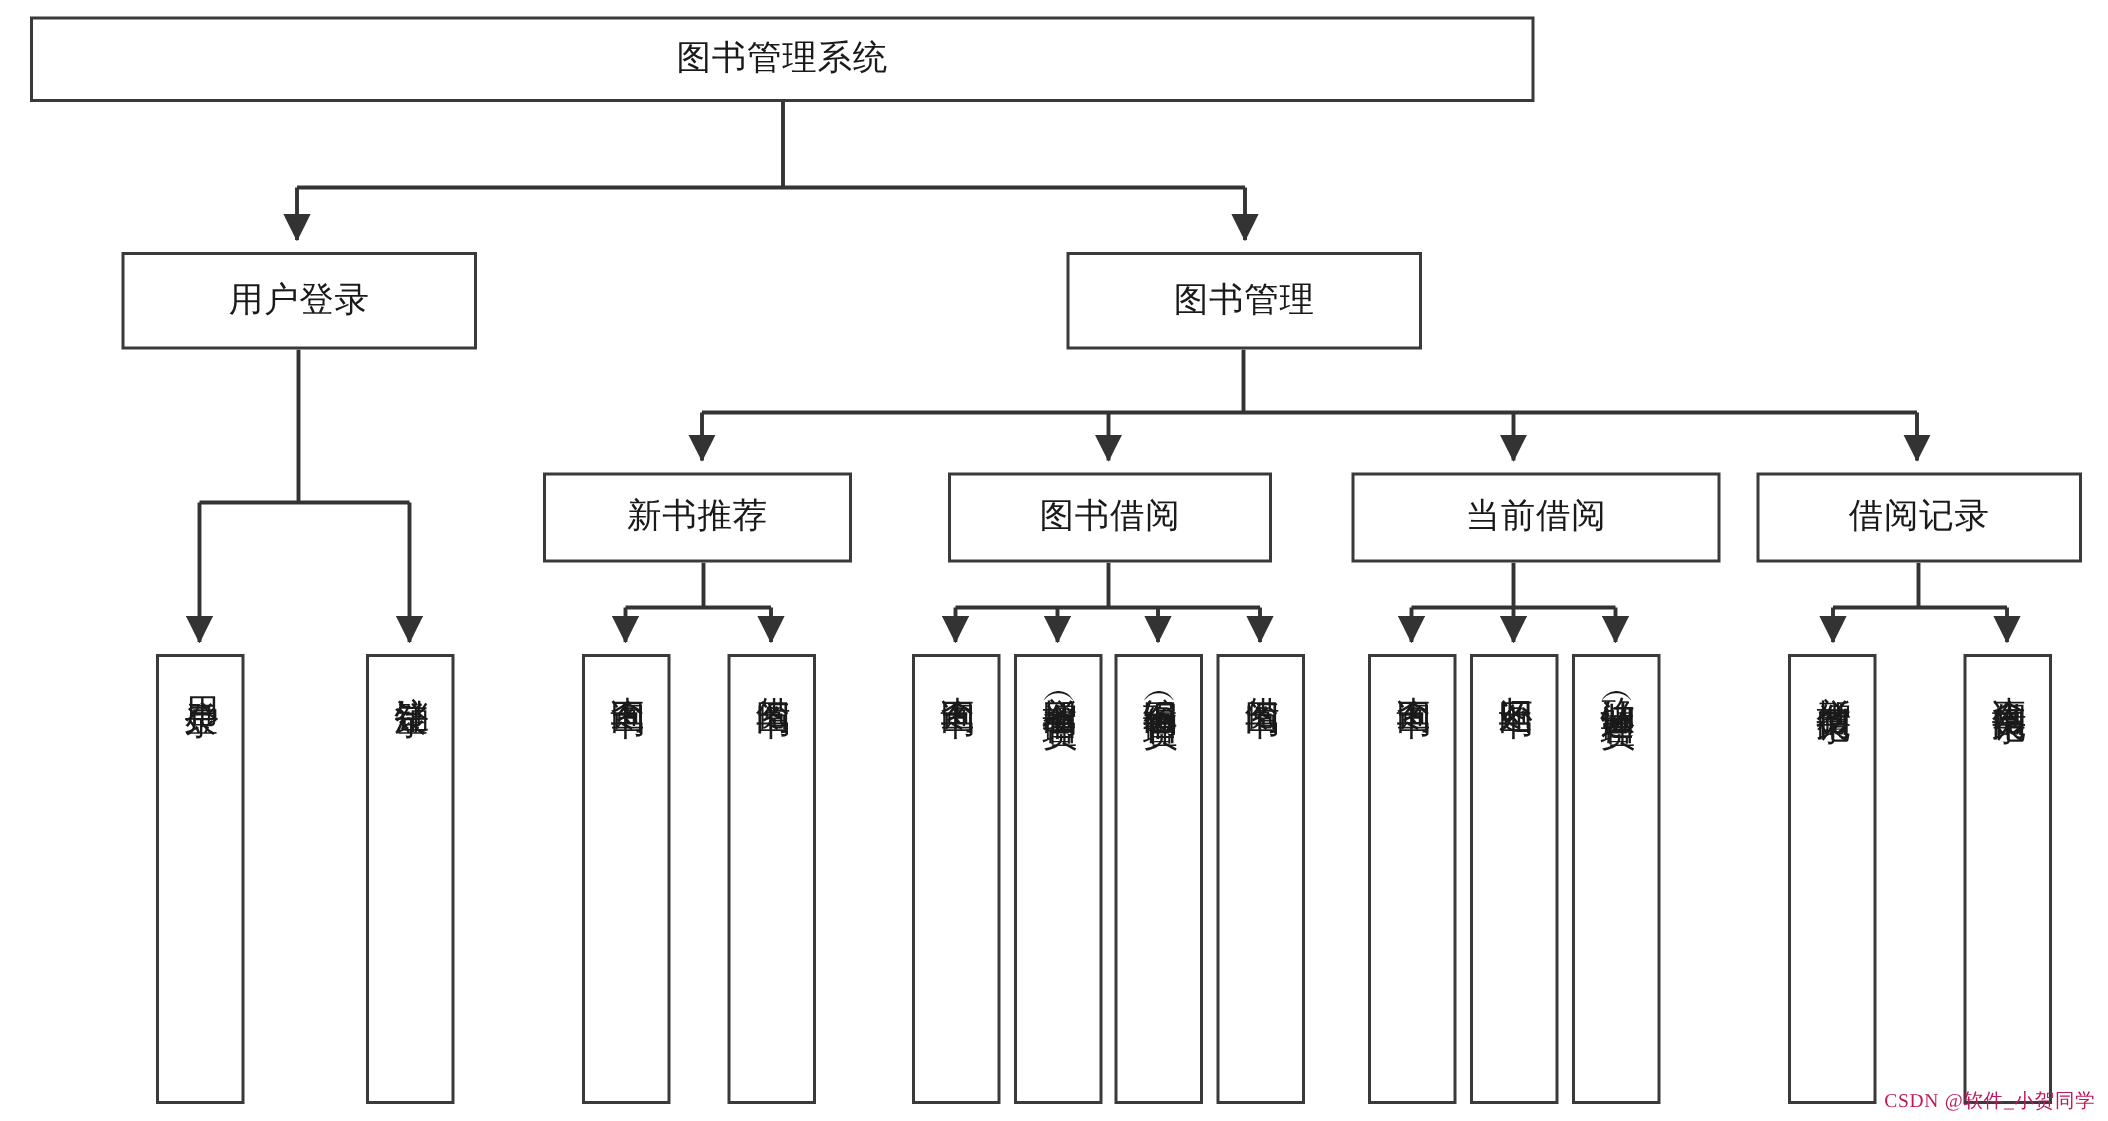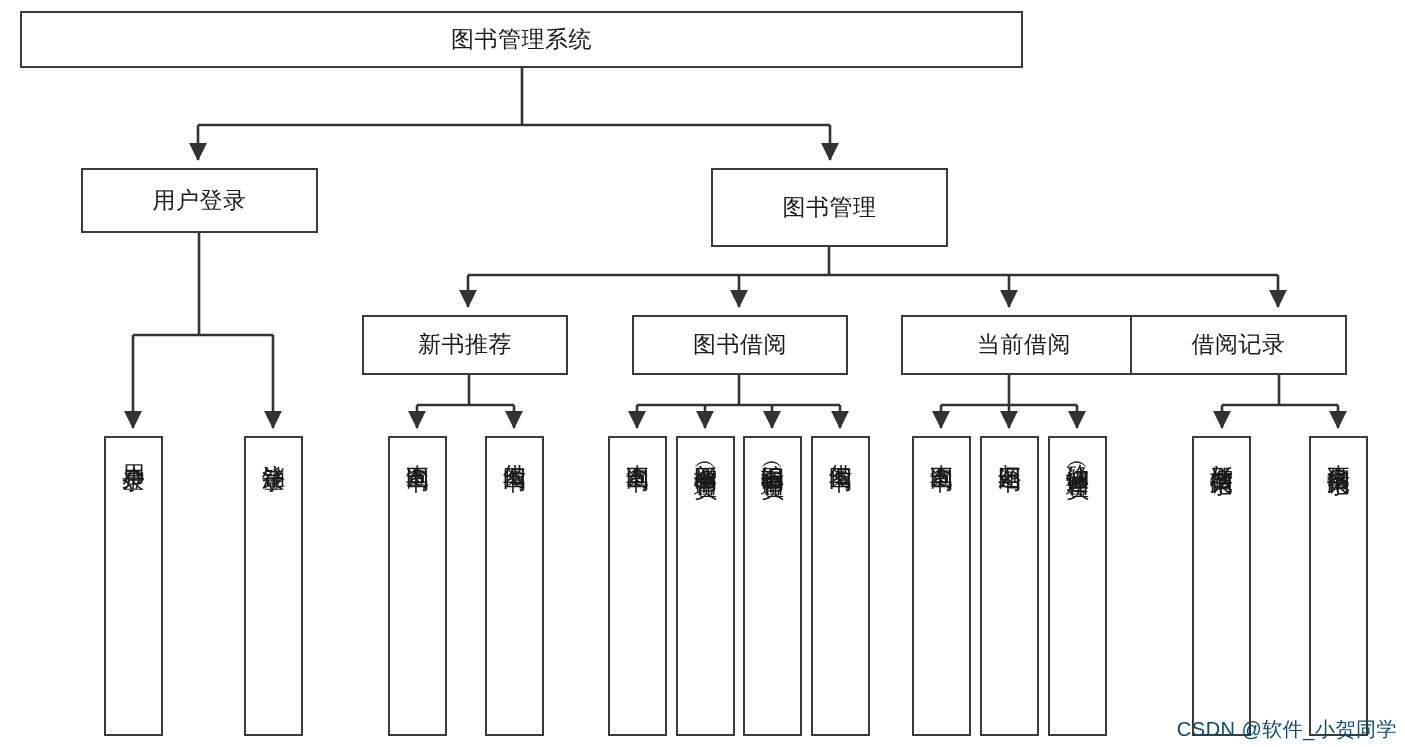--- a/index.html
+++ b/index.html
@@ -62,26 +62,26 @@
     text-orientation: upright;
     font-size: 23px;
     letter-spacing: 2px;
     line-height: 1;
     white-space: nowrap;
   }
   #watermark {
     position: absolute;
     right: 8px;
     bottom: 4px;
-    font-size: 20px;
-    color: #0c4a6e;
+    font-size: 13px;
+    color: #be185d;
     letter-spacing: 0.5px;
     z-index: 5;
     white-space: nowrap;
-    font-family: Liberation Sans, sans-serif;
+    font-family: Liberation Serif, serif;
   }
 </style>
 </head>
 <body>
 
 <div id="diagram-root">
 
   <svg id="connector-layer" viewBox="0 0 1405 747" xmlns="http://www.w3.org/2000/svg">
     <defs>
       <marker id="arrow" viewBox="0 0 10 10" refX="9.5" refY="5" markerWidth="7" markerHeight="7" orient="auto-start-reverse">
@@ -132,34 +132,34 @@
     </g>
   </svg>
 
   <div class="node root horizontal" style="left:20px; top:11px; width:1003px; height:57px;">
     <span class="node-label">图书管理系统</span>
   </div>
 
   <div class="node horizontal" style="left:81px; top:168px; width:237px; height:65px;">
     <span class="node-label">用户登录</span>
   </div>
-  <div class="node horizontal" style="left:711px; top:168px; width:237px; height:79px;">
+  <div class="node horizontal" style="left:711px; top:168px; width:237px; height:65px;">
     <span class="node-label">图书管理</span>
   </div>
 
   <div class="node horizontal" style="left:362px; top:315px; width:206px; height:60px;">
     <span class="node-label">新书推荐</span>
   </div>
   <div class="node horizontal" style="left:632px; top:315px; width:216px; height:60px;">
     <span class="node-label">图书借阅</span>
   </div>
   <div class="node horizontal" style="left:901px; top:315px; width:246px; height:60px;">
     <span class="node-label">当前借阅</span>
   </div>
-  <div class="node horizontal" style="left:1130px; top:315px; width:217px; height:60px;">
+  <div class="node horizontal" style="left:1171px; top:315px; width:217px; height:60px;">
     <span class="node-label">借阅记录</span>
   </div>
 
   <div class="node vertical" style="left:104px; top:436px; width:59px; height:300px;">
     <span class="node-label">用户登录</span>
   </div>
   <div class="node vertical" style="left:244px; top:436px; width:59px; height:300px;">
     <span class="node-label">注销登录</span>
   </div>
 

